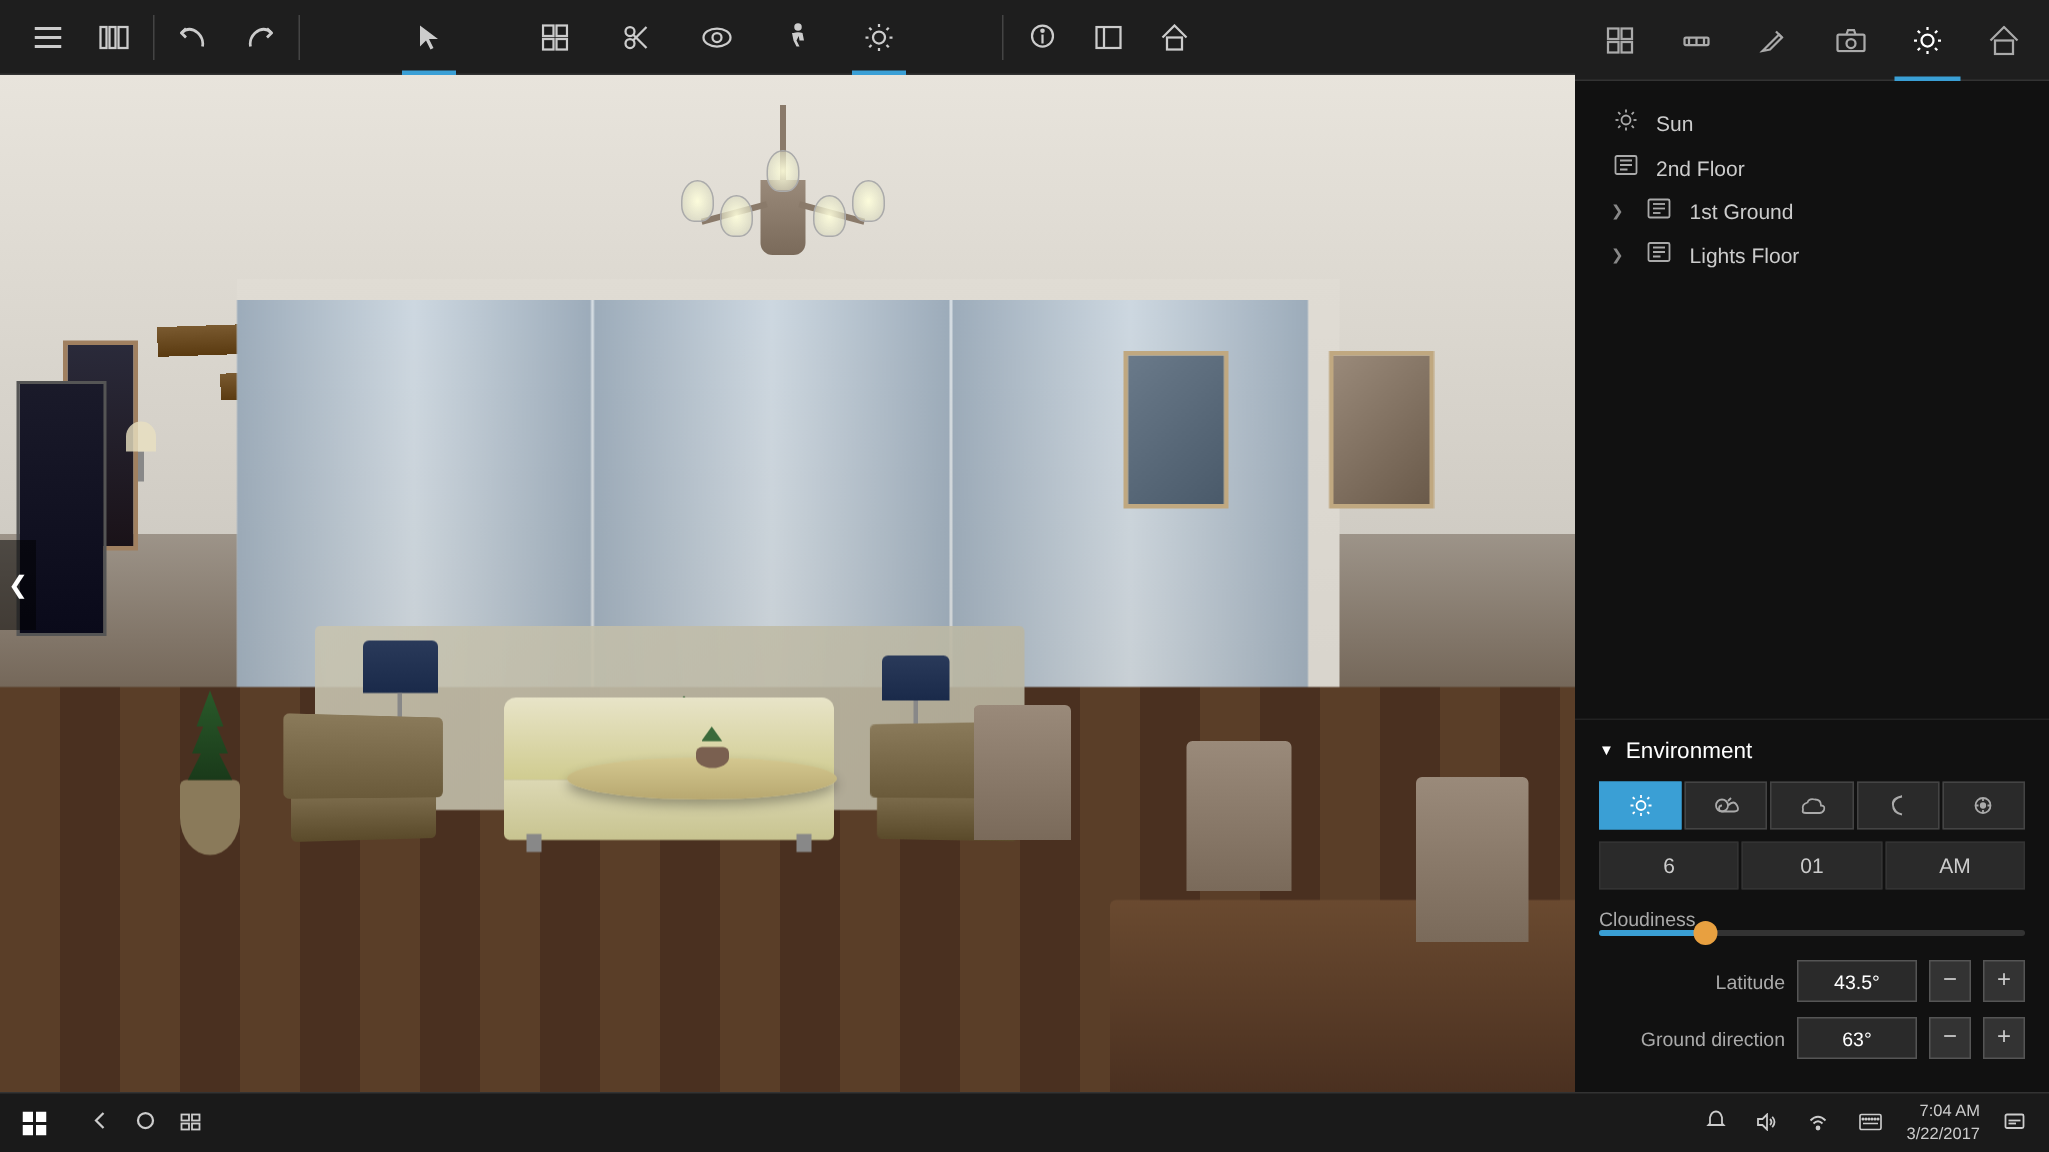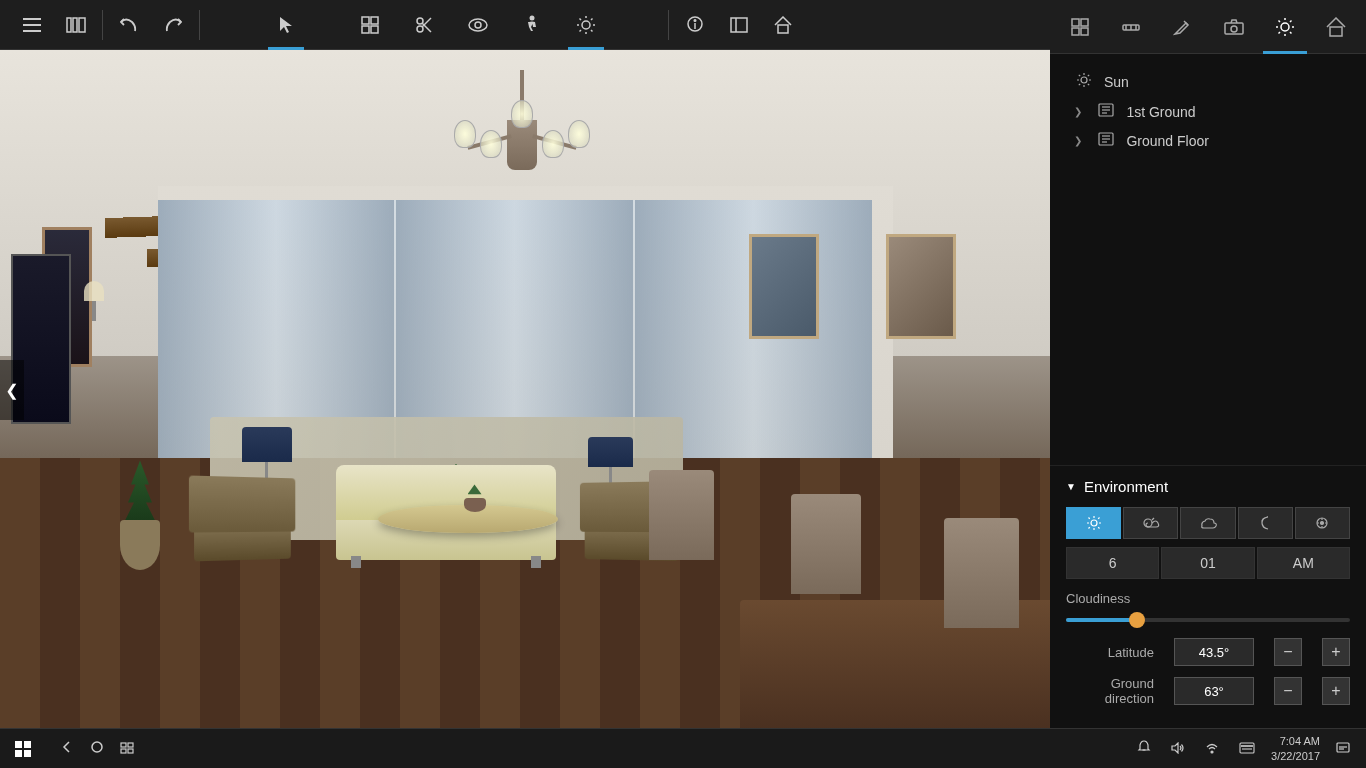--- a/index.html
+++ b/index.html
@@ -173,38 +173,38 @@
     .time-row {
       display: flex; align-items: center; gap: 2px; margin-bottom: 12px;
     }
     .time-cell {
       flex: 1; height: 32px; background: #2a2a2a; border: 1px solid #333;
       color: #ccc; font-size: 14px; display: flex; align-items: center; justify-content: center;
     }
 
     
     .cloudiness-label {
-      color: #aaa; font-size: 13px; margin-bottom: 12px;
+      color: #aaa; font-size: 13px; margin-bottom: 0;
     }
     .slider-track {
       width: 100%; height: 4px; background: #333; border-radius: 2px;
       position: relative; margin-bottom: 16px;
     }
     .slider-fill {
       height: 100%; background: #3a9fd5; border-radius: 2px;
       width: 25%;
     }
     .slider-thumb {
       position: absolute; top: 50%; left: 25%; transform: translate(-50%, -50%);
       width: 16px; height: 16px; background: #e8a040; border-radius: 50%; cursor: pointer;
     }
 
     
     .input-row {
-      display: flex; align-items: center; margin-bottom: 10px; gap: 20px;
+      display: flex; align-items: center; margin-bottom: 10px; gap: 8px;
     }
     .input-label {
       color: #aaa; font-size: 13px; flex: 1; text-align: right;
     }
     .input-field {
       width: 80px; height: 28px; background: #2a2a2a; border: 1px solid #555;
       color: #fff; font-size: 13px; text-align: center; padding: 0 4px;
     }
     .stepper-btn {
       width: 28px; height: 28px; background: #333; border: 1px solid #555;
@@ -493,20 +493,31 @@
             <line x1="13" y1="8" x2="15" y2="8"></line>
           <line x1="2.8" y1="2.8" x2="4.2" y2="4.2"></line>
             <line x1="11.8" y1="11.8" x2="13.2" y2="13.2"></line>
           <line x1="13.2" y1="2.8" x2="11.8" y2="4.2"></line>
             <line x1="4.2" y1="11.8" x2="2.8" y2="13.2"></line>
         </svg>
       </span>
       <span>Sun</span>
     </div>
 
+    <div class="light-item">
+      <span style="width:20px; text-align:center;">
+        <svg width="16" height="14" viewBox="0 0 16 14" fill="none" stroke="#aaa" stroke-width="1.2">
+          <rect x="1" y="1" width="14" height="12" rx="1"></rect>
+          <line x1="4" y1="4" x2="12" y2="4"></line>
+            <line x1="4" y1="7" x2="12" y2="7"></line>
+            <line x1="4" y1="10" x2="9" y2="10"></line>
+        </svg>
+      </span>
+      <span>2nd Floor</span>
+    </div>
 
     <div class="light-item">
       <span class="light-chevron">❯</span>
       <span style="width:20px; text-align:center;">
         <svg width="16" height="14" viewBox="0 0 16 14" fill="none" stroke="#aaa" stroke-width="1.2">
           <rect x="1" y="1" width="14" height="12" rx="1"></rect>
           <line x1="4" y1="4" x2="12" y2="4"></line>
             <line x1="4" y1="7" x2="12" y2="7"></line>
             <line x1="4" y1="10" x2="9" y2="10"></line>
         </svg>
@@ -517,21 +528,21 @@
     <div class="light-item">
       <span class="light-chevron">❯</span>
       <span style="width:20px; text-align:center;">
         <svg width="16" height="14" viewBox="0 0 16 14" fill="none" stroke="#aaa" stroke-width="1.2">
           <rect x="1" y="1" width="14" height="12" rx="1"></rect>
           <line x1="4" y1="4" x2="12" y2="4"></line>
             <line x1="4" y1="7" x2="12" y2="7"></line>
             <line x1="4" y1="10" x2="9" y2="10"></line>
         </svg>
       </span>
-      <span>Ground Floor</span>
+      <span>Lights Floor</span>
     </div>
   </div>
 
   <div style="flex:1;"></div>
 
   <div id="env-section">
     <div class="env-header">
       <span style="font-size:10px;">▼</span>
       <span>Environment</span>
     </div>

